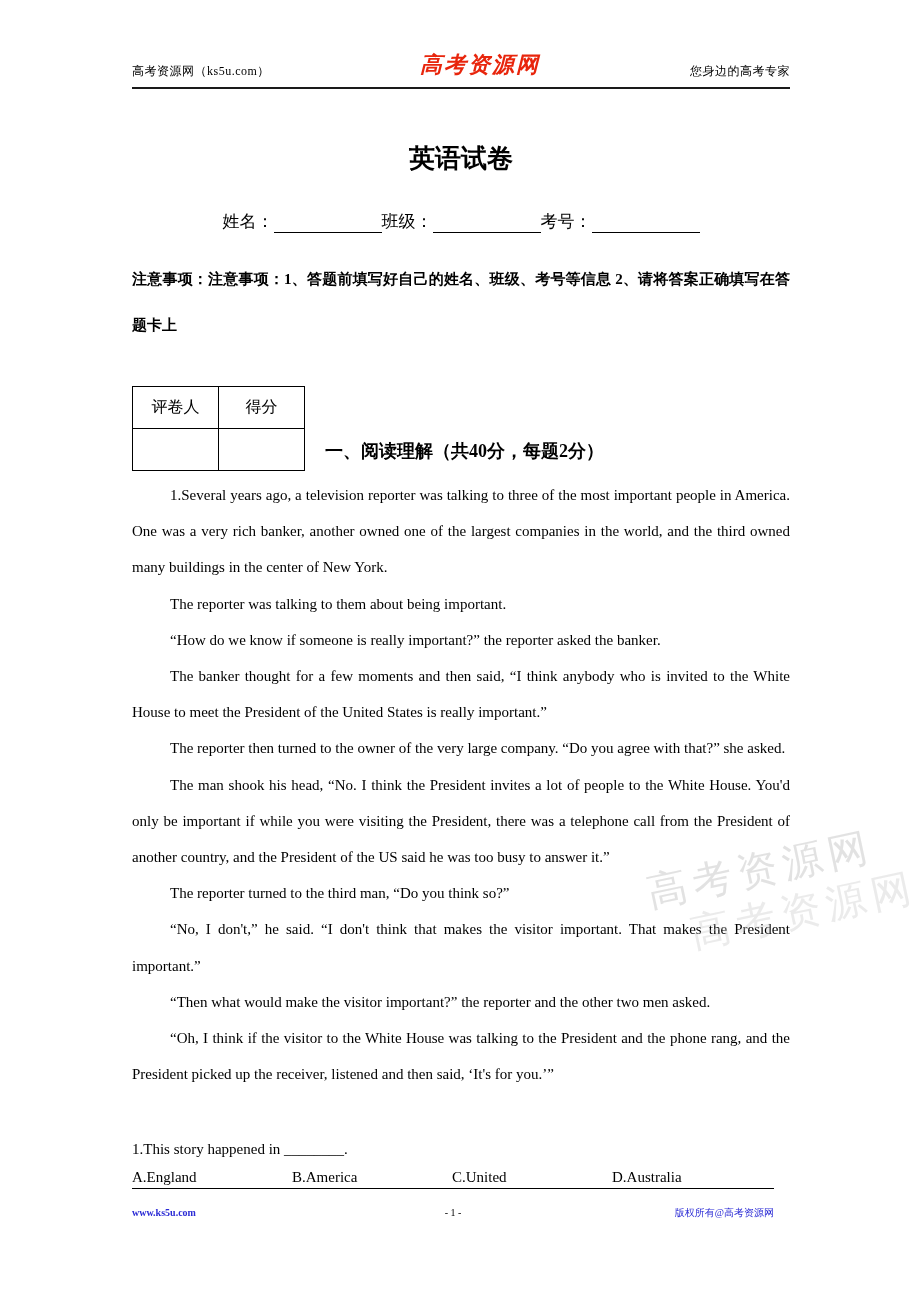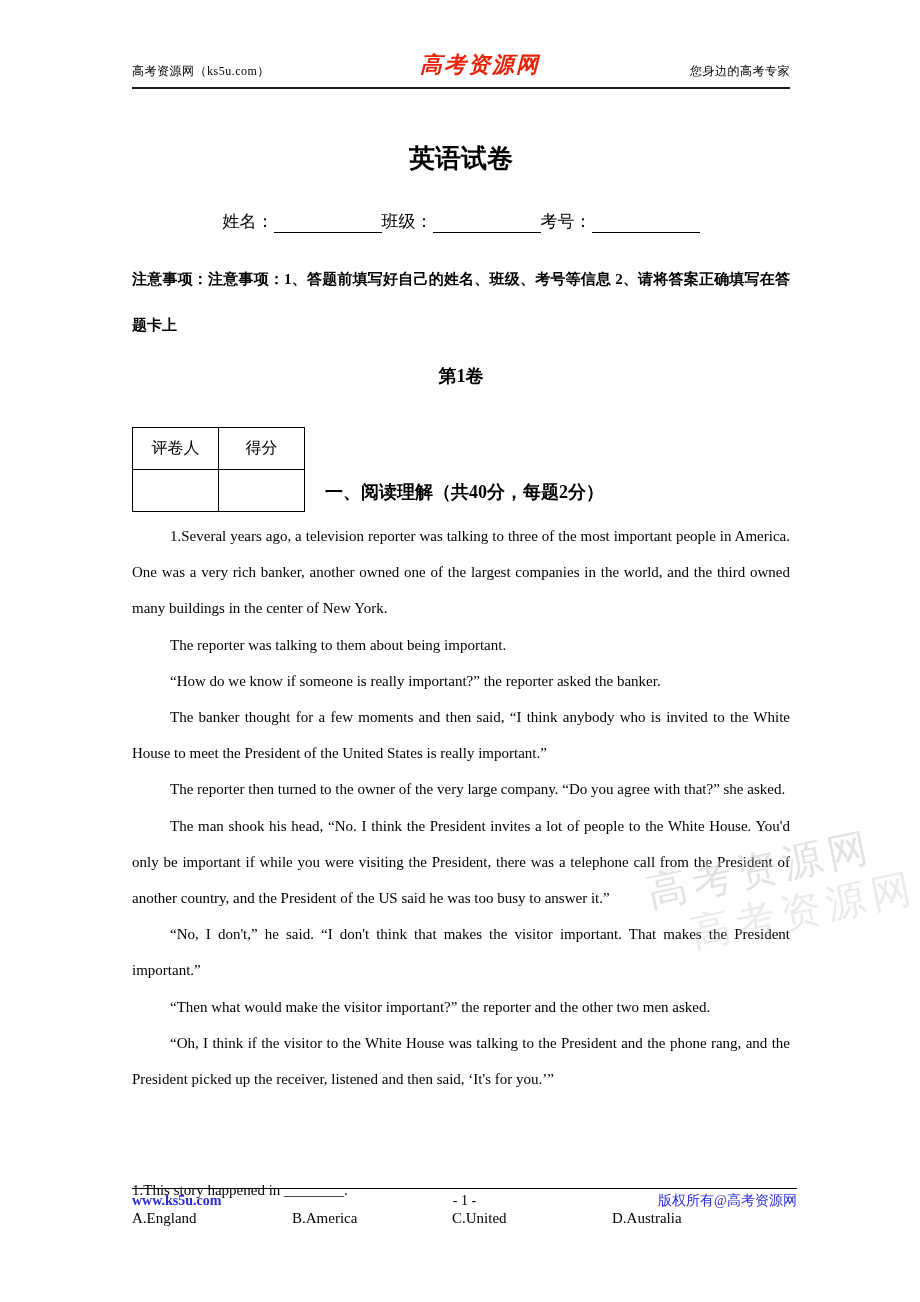--- a/index.html
+++ b/index.html
@@ -121,28 +121,28 @@
     font-size: 15px;
     line-height: 16px;
     height: 16px;
   }
   .option { width: 160px; }
 
   
   .footer {
     position: absolute;
     left: 132px;
-    right: 123px;
+    right: 146px;
     top: 1188px;
     border-top: 1.5px solid #000;
-    padding-top: 3px;
+    padding-top: 17px;
     display: grid;
     grid-template-columns: 1fr auto 1fr;
     align-items: baseline;
-    font-size: 14px;
+    font-size: 10px;
   }
   .footer-site { color: #2b2bd5; font-weight: bold; justify-self: start; text-decoration: none; }
   .footer-page { justify-self: center; }
   .footer-copy { color: #2b2bd5; justify-self: end; text-decoration: none; }
 
   
   .watermark {
     position: absolute;
     top: 838px;
     left: 650px;
@@ -172,21 +172,20 @@
   </div>
 
   <h1 class="title">英语试卷</h1>
 
   <div class="info-line">
     <span>姓名：</span><span class="blank"></span><span>班级：</span><span class="blank"></span><span>考号：</span><span class="blank"></span>
   </div>
 
   <p class="notice">注意事项：注意事项：1、答题前填写好自己的姓名、班级、考号等信息 2、请将答案正确填写在答题卡上</p>
 
-  <div class="section-label">第1卷</div>
 
   <div class="score-row">
     <table class="score-table">
       <tbody>
         <tr>
           <td>评卷人</td>
           <td>得分</td>
         </tr>
         <tr>
           <td></td>
@@ -197,20 +196,21 @@
     <div class="part-heading">一、阅读理解（共40分，每题2分）</div>
   </div>
 
   <div class="passage">
     <p>1.Several years ago, a television reporter was talking to three of the most important people in America. One was a very rich banker, another owned one of the largest companies in the world, and the third owned many buildings in the center of New York.</p>
     <p>The reporter was talking to them about being important.</p>
     <p>“How do we know if someone is really important?” the reporter asked the banker.</p>
     <p>The banker thought for a few moments and then said, “I think anybody who is invited to the White House to meet the President of the United States is really important.”</p>
     <p>The reporter then turned to the owner of the very large company. “Do you agree with that?” she asked.</p>
     <p>The man shook his head, “No. I think the President invites a lot of people to the White House. You'd only be important if while you were visiting the President, there was a telephone call from the President of another country, and the President of the US said he was too busy to answer it.”</p>
+    <p>The reporter turned to the third man, “Do you think so?”</p>
     <p>“No, I don't,” he said. “I don't think that makes the visitor important. That makes the President important.”</p>
     <p>“Then what would make the visitor important?” the reporter and the other two men asked.</p>
     <p>“Oh, I think if the visitor to the White House was talking to the President and the phone rang, and the President picked up the receiver, listened and then said, ‘It's for you.’”</p>
   </div>
 
   <p class="question">1.This story happened in ________.</p>
 
   <div class="options">
     <span class="option">A.England</span>
     <span class="option">B.America</span>

